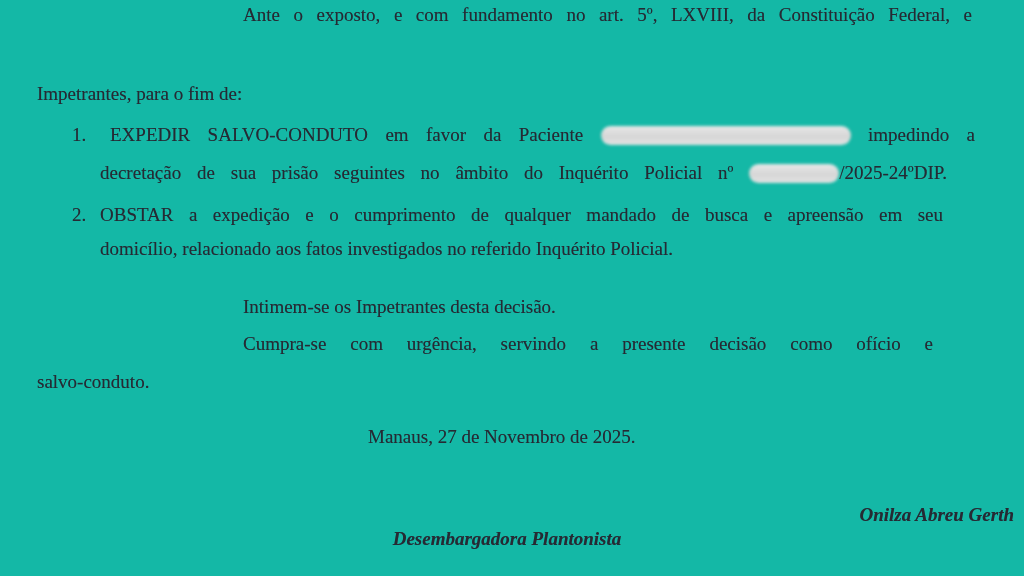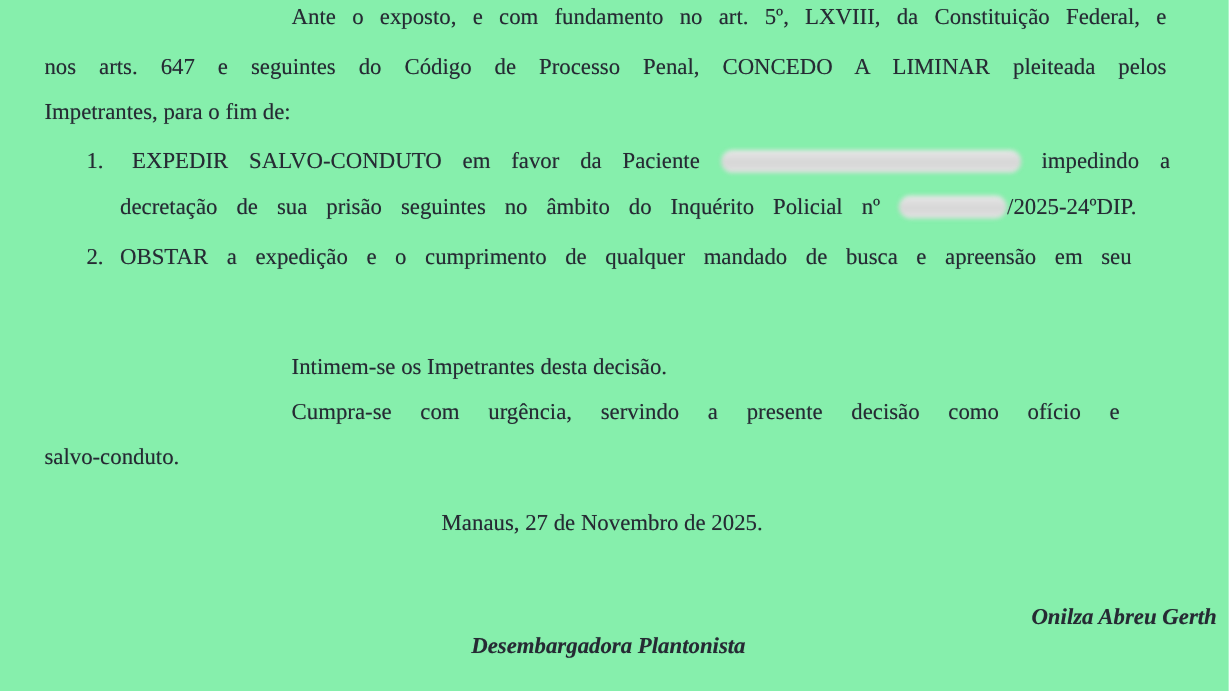--- a/index.html
+++ b/index.html
@@ -4,21 +4,21 @@
 <style>
   html, body {
     margin: 0;
     padding: 0;
     background: #ffffff;
   }
   .page {
     position: relative;
     width: 1024px;
     height: 576px;
-    background: #86efac;
+    background: #14b8a6;
     overflow: hidden;
     font-family: "Liberation Serif", serif;
     color: #262a33;
     text-shadow: 0 0 0.6px rgba(38, 42, 60, 0.45);
   }
   .ln {
     position: absolute;
     font-size: 19px;
     line-height: 30px;
     white-space: nowrap;
@@ -47,41 +47,41 @@
     line-height: 24px;
   }
 </style>
 </head>
 <body>
 
 <div class="page">
 
   <div class="ln just" style="top:0px; left:243px; width:729px;">Ante o exposto, e com fundamento no art. 5º, LXVIII, da Constituição Federal, e</div>
 
-  <div class="ln just" style="top:42px; left:37px; width:935px;">nos arts. 647 e seguintes do Código de Processo Penal, CONCEDO A LIMINAR pleiteada pelos</div>
 
   <div class="ln" style="top:79px; left:37px;">Impetrantes, para o fim de:</div>
 
   <div class="ln" style="top:120px; left:72px;">1.</div>
 
   <div class="ln just" style="top:120px; left:110px; width:865px;">
     <span>EXPEDIR SALVO-CONDUTO em favor da Paciente</span>
     <span class="redact" style="width:250px;"></span>
     <span>impedindo a</span>
   </div>
 
   <div class="ln just" style="top:158px; left:100px; width:847px;">
     <span>decretação de sua prisão seguintes no âmbito do Inquérito Policial nº</span>
     <span class="redact" style="width:90px;"></span><span>/2025-24ºDIP.</span>
   </div>
 
   <div class="ln" style="top:200px; left:72px;">2.</div>
 
   <div class="ln just" style="top:200px; left:100px; width:843px;">OBSTAR a expedição e o cumprimento de qualquer mandado de busca e apreensão em seu</div>
 
+  <div class="ln" style="top:234px; left:100px;">domicílio, relacionado aos fatos investigados no referido Inquérito Policial.</div>
 
   <div class="ln" style="top:292px; left:243px;">Intimem-se os Impetrantes desta decisão.</div>
 
   <div class="ln just" style="top:329px; left:243px; width:690px;">Cumpra-se com urgência, servindo a presente decisão como ofício e</div>
 
   <div class="ln" style="top:367px; left:37px;">salvo-conduto.</div>
 
   <div class="ln" style="top:422px; left:350px;margin-left:18px;">Manaus, 27 de Novembro de 2025.</div>
 
   <div class="ln sig" style="top:503px; left:0px; width:1014px;text-align:right;">Onilza Abreu Gerth</div>

